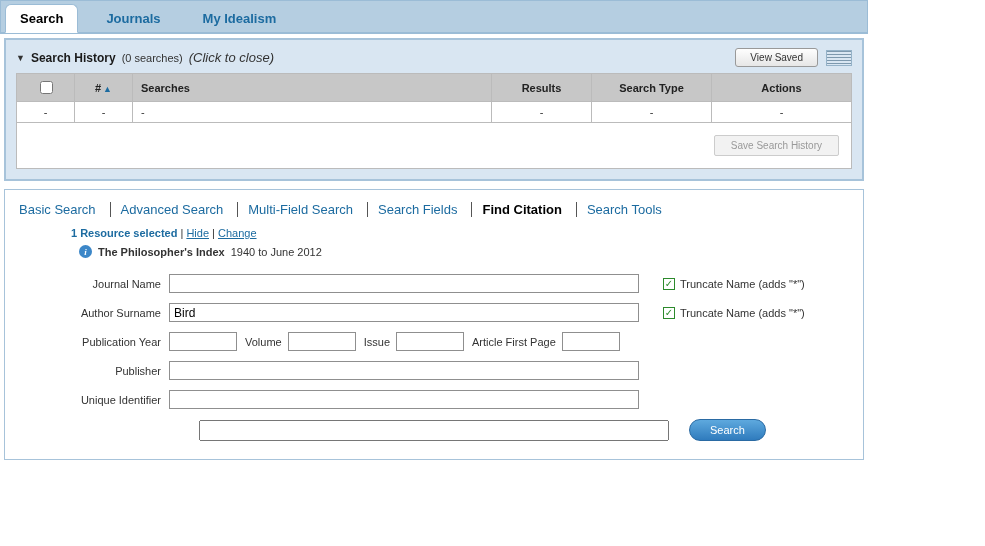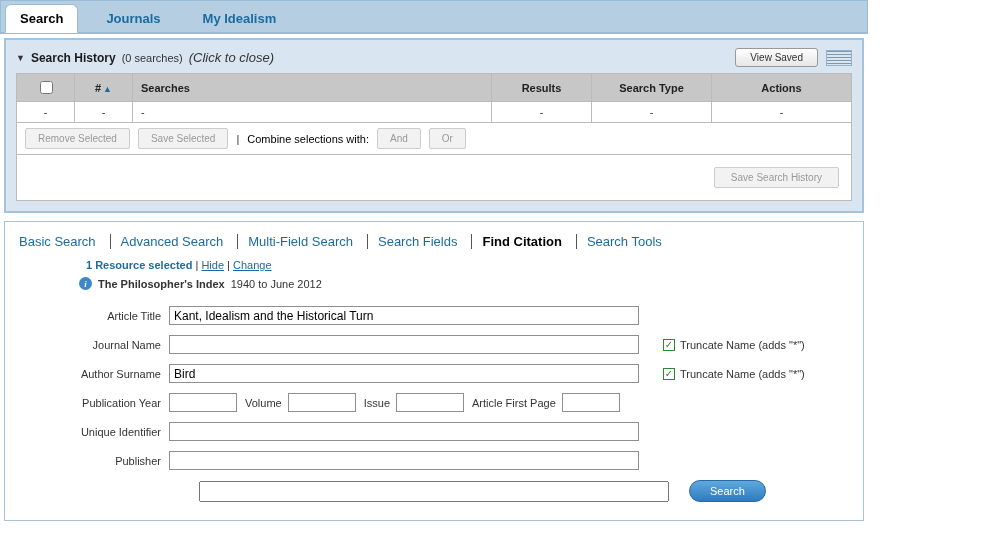--- a/index.html
+++ b/index.html
@@ -135,21 +135,21 @@
   .sub-tabs .st {
     color: #1c6ba0;
     font-size: 13px;
     padding: 0 10px;
     border-left: 1px solid #555;
     cursor: pointer;
   }
   .sub-tabs .st:first-child { border-left: none; padding-left: 0;}
   .sub-tabs .st.active { color: #000; font-weight: bold; }
   .resource-line {
-    margin-left: 67px;
+    margin-left: 52px;
     font-size: 11px;
     margin-bottom: 6px;
   }
   .resource-line .blue { color: #1c6ba0; font-weight: bold; }
   .resource-line .link { color: #1c6ba0; text-decoration: underline; cursor: pointer; }
   .db-line { margin-left: 60px; display: flex; align-items: center; gap: 6px; font-size: 11px; margin-bottom: 16px; }
   .info-icon {
     width: 13px; height: 13px; border-radius: 50%;
     background: #3c87c8; color: #fff; font-size: 9px; font-weight: bold;
     display: inline-flex; align-items: center; justify-content: center;
@@ -224,32 +224,20 @@
       </thead>
       <tbody>
         <tr>
           <td>-</td>
           <td>-</td>
           <td class="searches">-</td>
           <td>-</td>
           <td>-</td>
           <td>-</td>
         </tr>
-        <tr class="action-row">
-          <td colspan="6">
-            <div class="inner">
-              <button class="ghost-btn">Remove Selected</button>
-              <button class="ghost-btn">Save Selected</button>
-              <span>|</span>
-              <span class="combo-lbl">Combine selections with:</span>
-              <button class="ghost-btn">And</button>
-              <button class="ghost-btn">Or</button>
-            </div>
-          </td>
-        </tr>
         <tr class="save-row">
           <td colspan="6">
             <button class="save-hist-btn">Save Search History</button>
           </td>
         </tr>
       </tbody>
     </table>
   </div>
 
   <div class="search-panel">
@@ -270,24 +258,20 @@
       <span class="link">Change</span>
     </div>
     <div class="db-line">
       <span class="info-icon">i</span>
       <b>The Philosopher's Index</b>
       <span>1940 to June 2012</span>
     </div>
 
     <div class="form">
 
-      <div class="form-row">
-        <span class="lbl">Article Title</span>
-        <input type="text" class="w-long" value="Kant, Idealism and the Historical Turn" style="">
-      </div>
 
       <div class="form-row">
         <span class="lbl">Journal Name</span>
         <input type="text" class="w-long" value="" style="">
         <span class="extras">
           <span class="chk"></span>
           <span>Truncate Name (adds "*")</span>
         </span>
       </div>
 
@@ -305,26 +289,26 @@
         <input type="text" class="w-small" style="">
         <span class="inline-lbl">Volume</span>
         <input type="text" class="w-small" style="">
         <span class="inline-lbl">Issue</span>
         <input type="text" class="w-small" style="">
         <span class="inline-lbl">Article First Page</span>
         <input type="text" class="w-tiny" style="">
       </div>
 
       <div class="form-row">
+        <span class="lbl">Publisher</span>
+        <input type="text" class="w-long" style="">
+      </div>
+
+      <div class="form-row">
         <span class="lbl">Unique Identifier</span>
-        <input type="text" class="w-long" style="">
-      </div>
-
-      <div class="form-row">
-        <span class="lbl">Publisher</span>
         <input type="text" class="w-long" style="">
       </div>
 
       <div class="search-btn-row">
         <input type="text" class="w-long" style="">
         <button class="search-btn">Search</button>
       </div>
 
     </div>
   </div>

